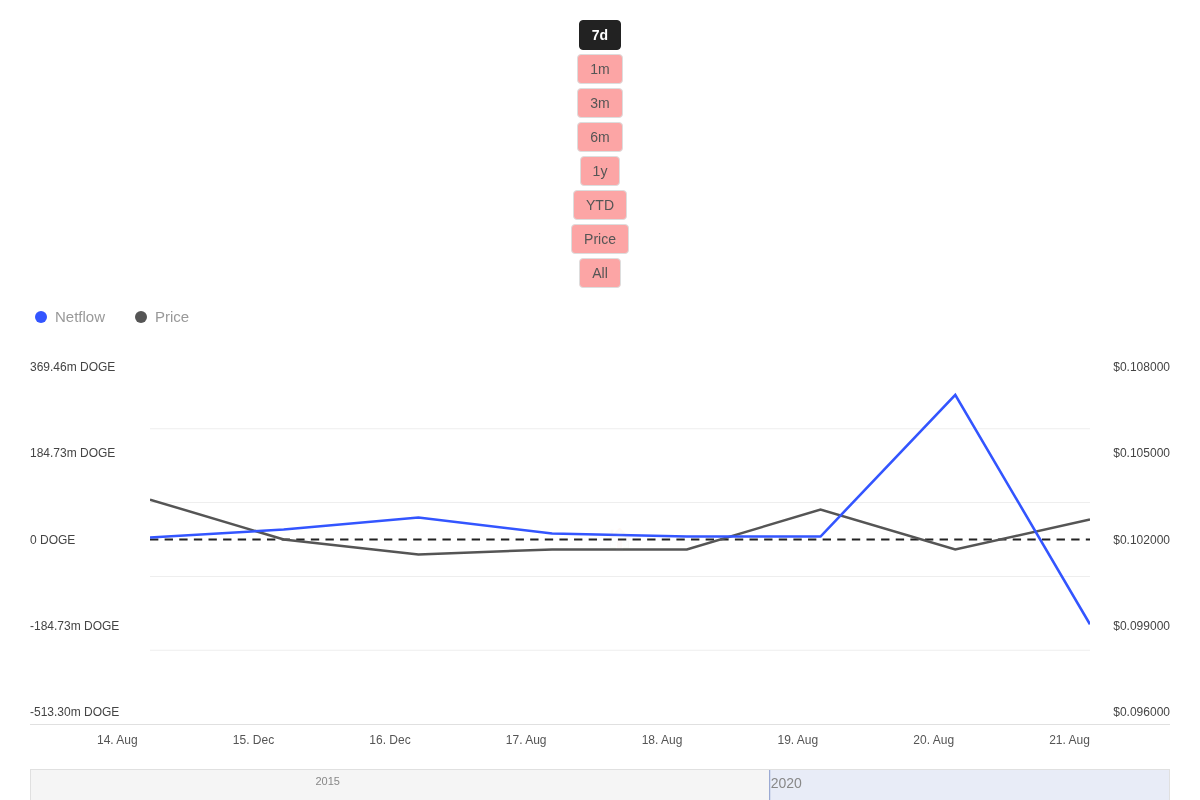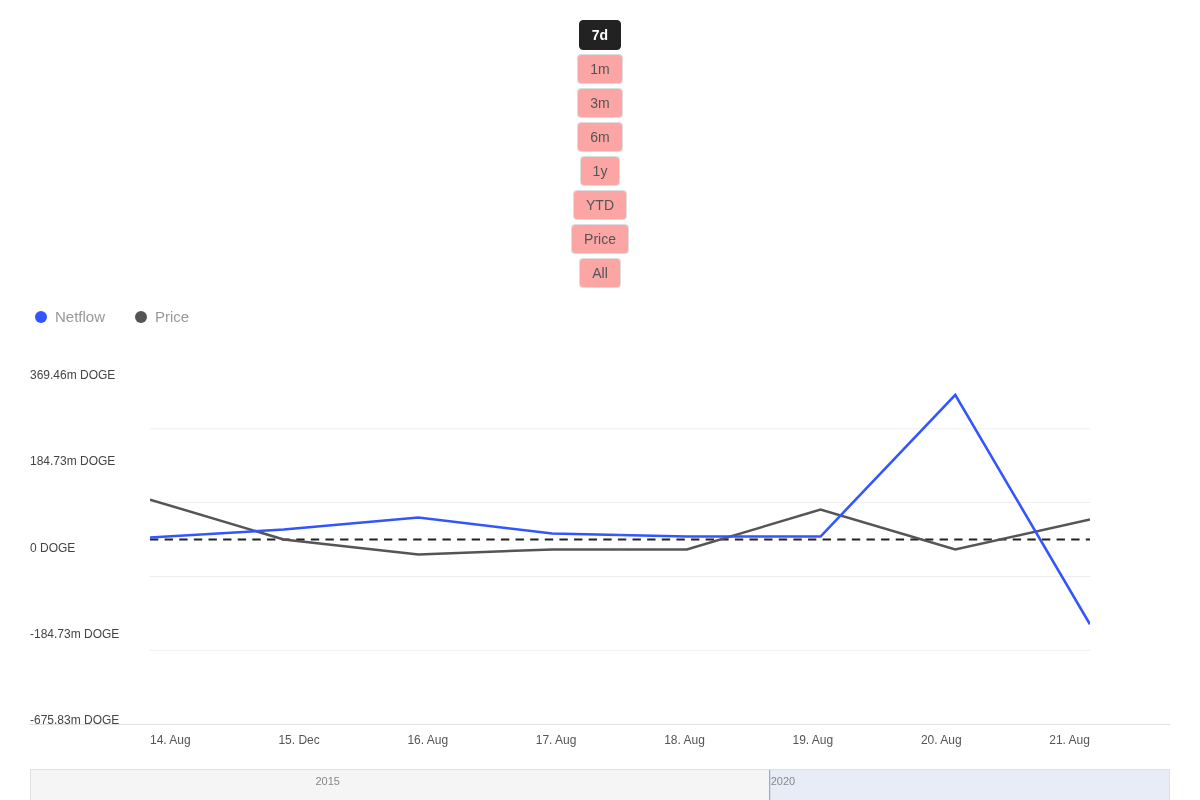--- a/index.html
+++ b/index.html
@@ -80,21 +80,21 @@
       position: relative;
       width: 100%;
       height: 370px;
       border-bottom: 1px solid #e0e0e0;
     }
 
     
     .y-axis-left {
       position: absolute;
       left: 0;
-      top: 8px;
+      top: 0;
       height: 100%;
       width: 120px;
       display: flex;
       flex-direction: column;
       justify-content: space-between;
       padding: 5px 0;
     }
 
     .y-label {
       font-size: 12px;
@@ -129,21 +129,21 @@
       right: 80px;
       top: 0;
       bottom: 0;
     }
 
     
     .x-axis {
       display: flex;
       justify-content: space-between;
       padding: 8px 0 5px 0;
-      margin-left: 120px;
+      margin-left: 67px;
       margin-right: 80px;
     }
 
     .x-label {
       font-size: 12px;
       color: #555;
     }
 
     
     .watermark {
@@ -259,21 +259,21 @@
     </div>
 
   <div class="chart-wrapper">
     <div class="main-chart">
 
       <div class="y-axis-left">
       <div class="y-label">369.46m DOGE</div>
           <div class="y-label">184.73m DOGE</div>
           <div class="y-label">0 DOGE</div>
           <div class="y-label">-184.73m DOGE</div>
-          <div class="y-label">-675.83m DOGE</div>
+          <div class="y-label">-513.30m DOGE</div>
         </div>
 
       <div class="chart-svg-container">
         
         <div class="watermark">
           <span style="font-size:22px; opacity:0.5;">🏠</span>
         </div>
 
         <svg width="100%" height="100%" viewBox="0 0 900 370" preserveAspectRatio="none">
 
@@ -283,27 +283,34 @@
           <line x1="0" y1="296" x2="900" y2="296" stroke="#eee" stroke-width="1"></line>
 
           <line x1="0" y1="185" x2="900" y2="185" stroke="#222" stroke-width="2" stroke-dasharray="8,6"></line>
 
           <polyline points="0,145 128,185 257,200 385,195 514,195 642,155 771,195 900,165" fill="none" stroke="#555" stroke-width="2.5"></polyline>
 
           <polyline points="0,183 128,175 257,163 385,179 514,182 642,182 771,40 900,270" fill="none" stroke="#3355ff" stroke-width="2.5"></polyline>
         </svg>
       </div>
 
+      <div class="y-axis-right">
+      <div class="y-label-right">$0.108000</div>
+          <div class="y-label-right">$0.105000</div>
+          <div class="y-label-right">$0.102000</div>
+          <div class="y-label-right">$0.099000</div>
+          <div class="y-label-right">$0.096000</div>
+        </div>
 
     </div>
 
     <div class="x-axis">
     <div class="x-label">14. Aug</div>
         <div class="x-label">15. Dec</div>
-        <div class="x-label">16. Aug</div>
+        <div class="x-label">16. Dec</div>
         <div class="x-label">17. Aug</div>
         <div class="x-label">18. Aug</div>
         <div class="x-label">19. Aug</div>
         <div class="x-label">20. Aug</div>
         <div class="x-label">21. Aug</div>
       </div>
 
     <div class="navigator">
       <svg class="navigator-svg" viewBox="0 0 1140 90" preserveAspectRatio="none">
 
@@ -311,21 +318,21 @@
 
         <polyline points="10,75 30,72 50,74 70,73 90,71 110,74 130,73 150,72 170,70 190,73 210,72 230,68 250,70 270,72 290,74 310,73 330,72 350,70 370,71 390,73 410,72 430,68 450,65 470,67 490,63 510,65 530,67 550,68 570,66 590,64 610,62 630,65 650,55 670,50 680,45 690,55 700,48 710,52 720,60 730,58 740,62 750,65 760,63 770,60 780,65 790,62 800,63 820,65 840,64 850,60 860,62 870,65 880,68 890,66 900,65 920,63 940,65 960,62 980,60 1000,62 1020,64 1040,63 1060,65 1080,67 1100,66 1120,68 1140,70" fill="none" stroke="#3355ff" stroke-width="1.2"></polyline>
 
         <rect x="740" y="0" width="400" height="90" fill="rgba(180,200,255,0.2)"></rect>
         <line x1="740" y1="0" x2="740" y2="90" stroke="#8899cc" stroke-width="1"></line>
       </svg>
 
       
       <div style="position:absolute; top:5px; left:0; right:0; pointer-events:none;">
         <div style="position:absolute; left:25%; font-size:11px; color:#888;">2015</div>
-        <div style="position:absolute; left:65%; font-size:11px; color:#888;">2020</div>
+        <div style="position:absolute; left:65%; font-size:14px; color:#888;">2020</div>
       </div>
 
       
       <div class="navigator-scrollbar">
         <div class="scroll-btn">◀</div>
         <div class="scroll-track">
           <div class="scroll-thumb">
             <div class="scroll-thumb-lines">
               <div class="scroll-thumb-line"></div>
               <div class="scroll-thumb-line"></div>

